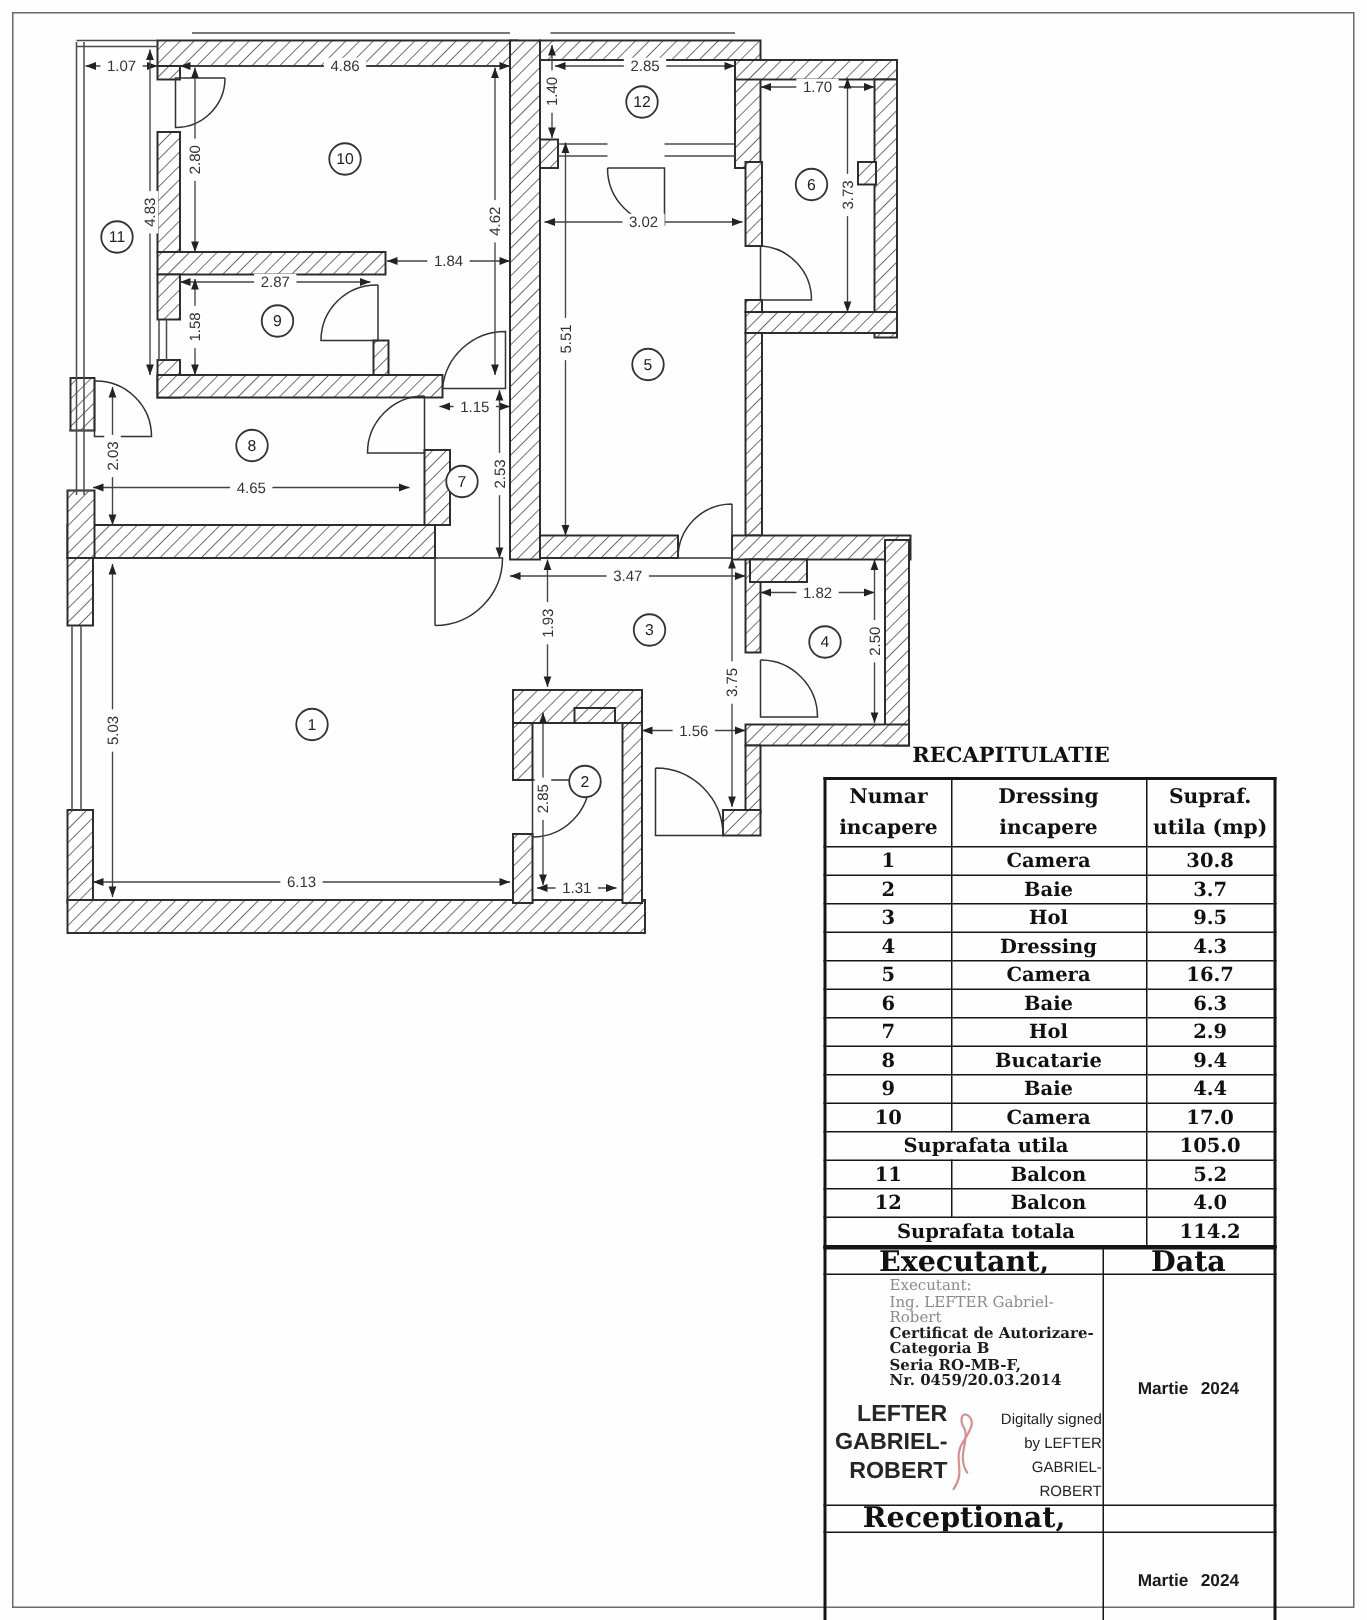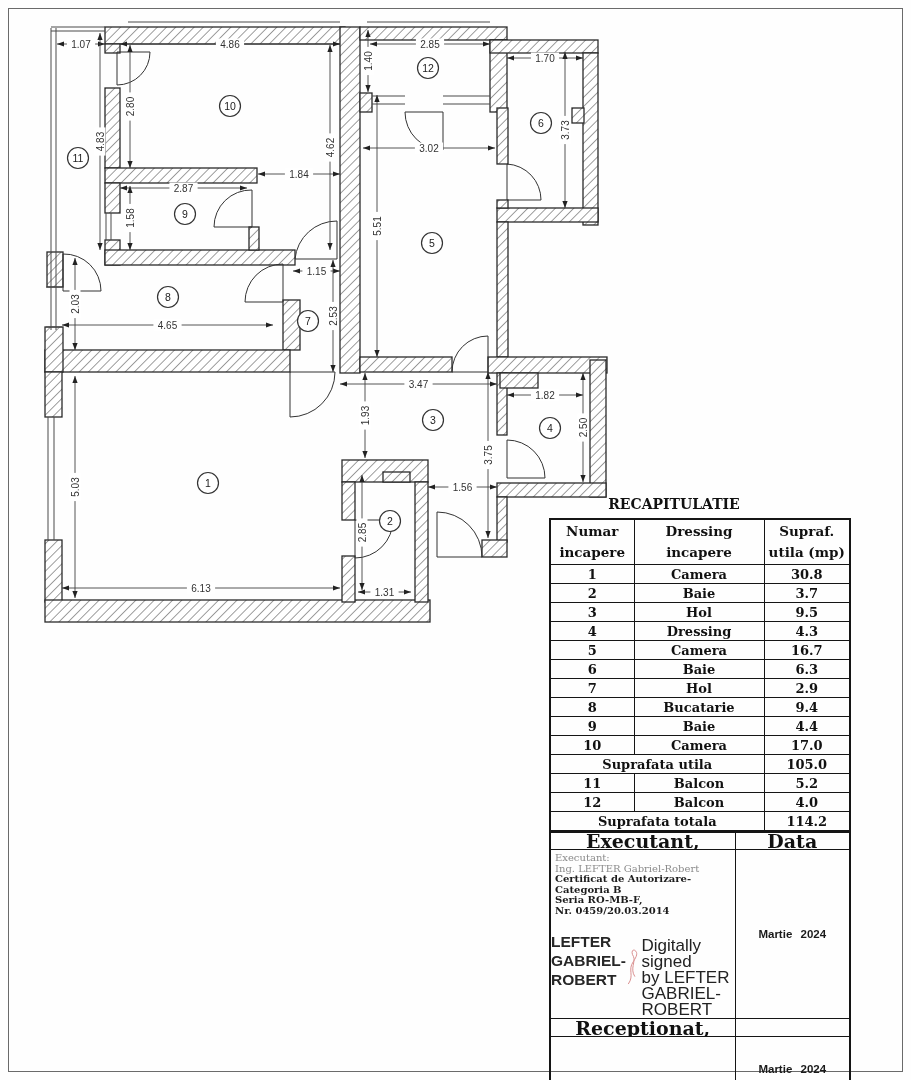--- a/index.html
+++ b/index.html
@@ -14,29 +14,29 @@
   table.t{border-collapse:collapse;width:302px;table-layout:fixed;
           font-family:"DejaVu Serif",serif;color:#111;}
   table.t td{border:1px solid #151515;text-align:center;vertical-align:middle;
              padding:0;overflow:hidden;}
   table.t{border:2px solid #151515;}
   table.main td{font-size:13px;font-weight:bold;height:18px;line-height:17px;}
   table.main td.h2{height:44px;line-height:21px;font-size:13.5px;}
   table.sign{margin-top:-1px;}
   td.hdr{font-size:19px;font-weight:bold;height:16px;line-height:16px;}
   td.certcell{text-align:left !important;vertical-align:top !important;height:130px;}
-  .certwrap{padding:3px 0 0 4px;}
+  .certwrap{padding:3px 0 0 4px;margin-left:38px;}
   .certline{font-size:10px;line-height:10.5px;letter-spacing:0;}
   .certline.gray{color:#8a8a8a;font-weight:normal;}
   .certline.bold{color:#1c1c1c;font-weight:bold;}
-  .sigrow{display:flex;align-items:flex-start;margin-top:16px;}
+  .sigrow{display:flex;align-items:flex-start;margin-top:6px;text-align:right;}
   .signame{font-family:"Liberation Sans",sans-serif;font-weight:bold;font-size:15.5px;
            line-height:19px;color:#262626;width:88px;}
   .flourish{margin:4px 2px 0 0;}
-  .signote{font-family:"Liberation Sans",sans-serif;font-size:17px;line-height:16px;
+  .signote{font-family:"Liberation Sans",sans-serif;font-size:10px;line-height:16px;
            color:#222;padding-top:6px;}
   td.datecell{font-family:"Liberation Sans",sans-serif;font-weight:bold;font-size:11.5px;
               color:#1a1a1a;word-spacing:5px;}
   td.emptycell{height:64px;}
   td.reccell{height:17px;}
 </style>
 </head>
 <body>
 
 <div class="page">

